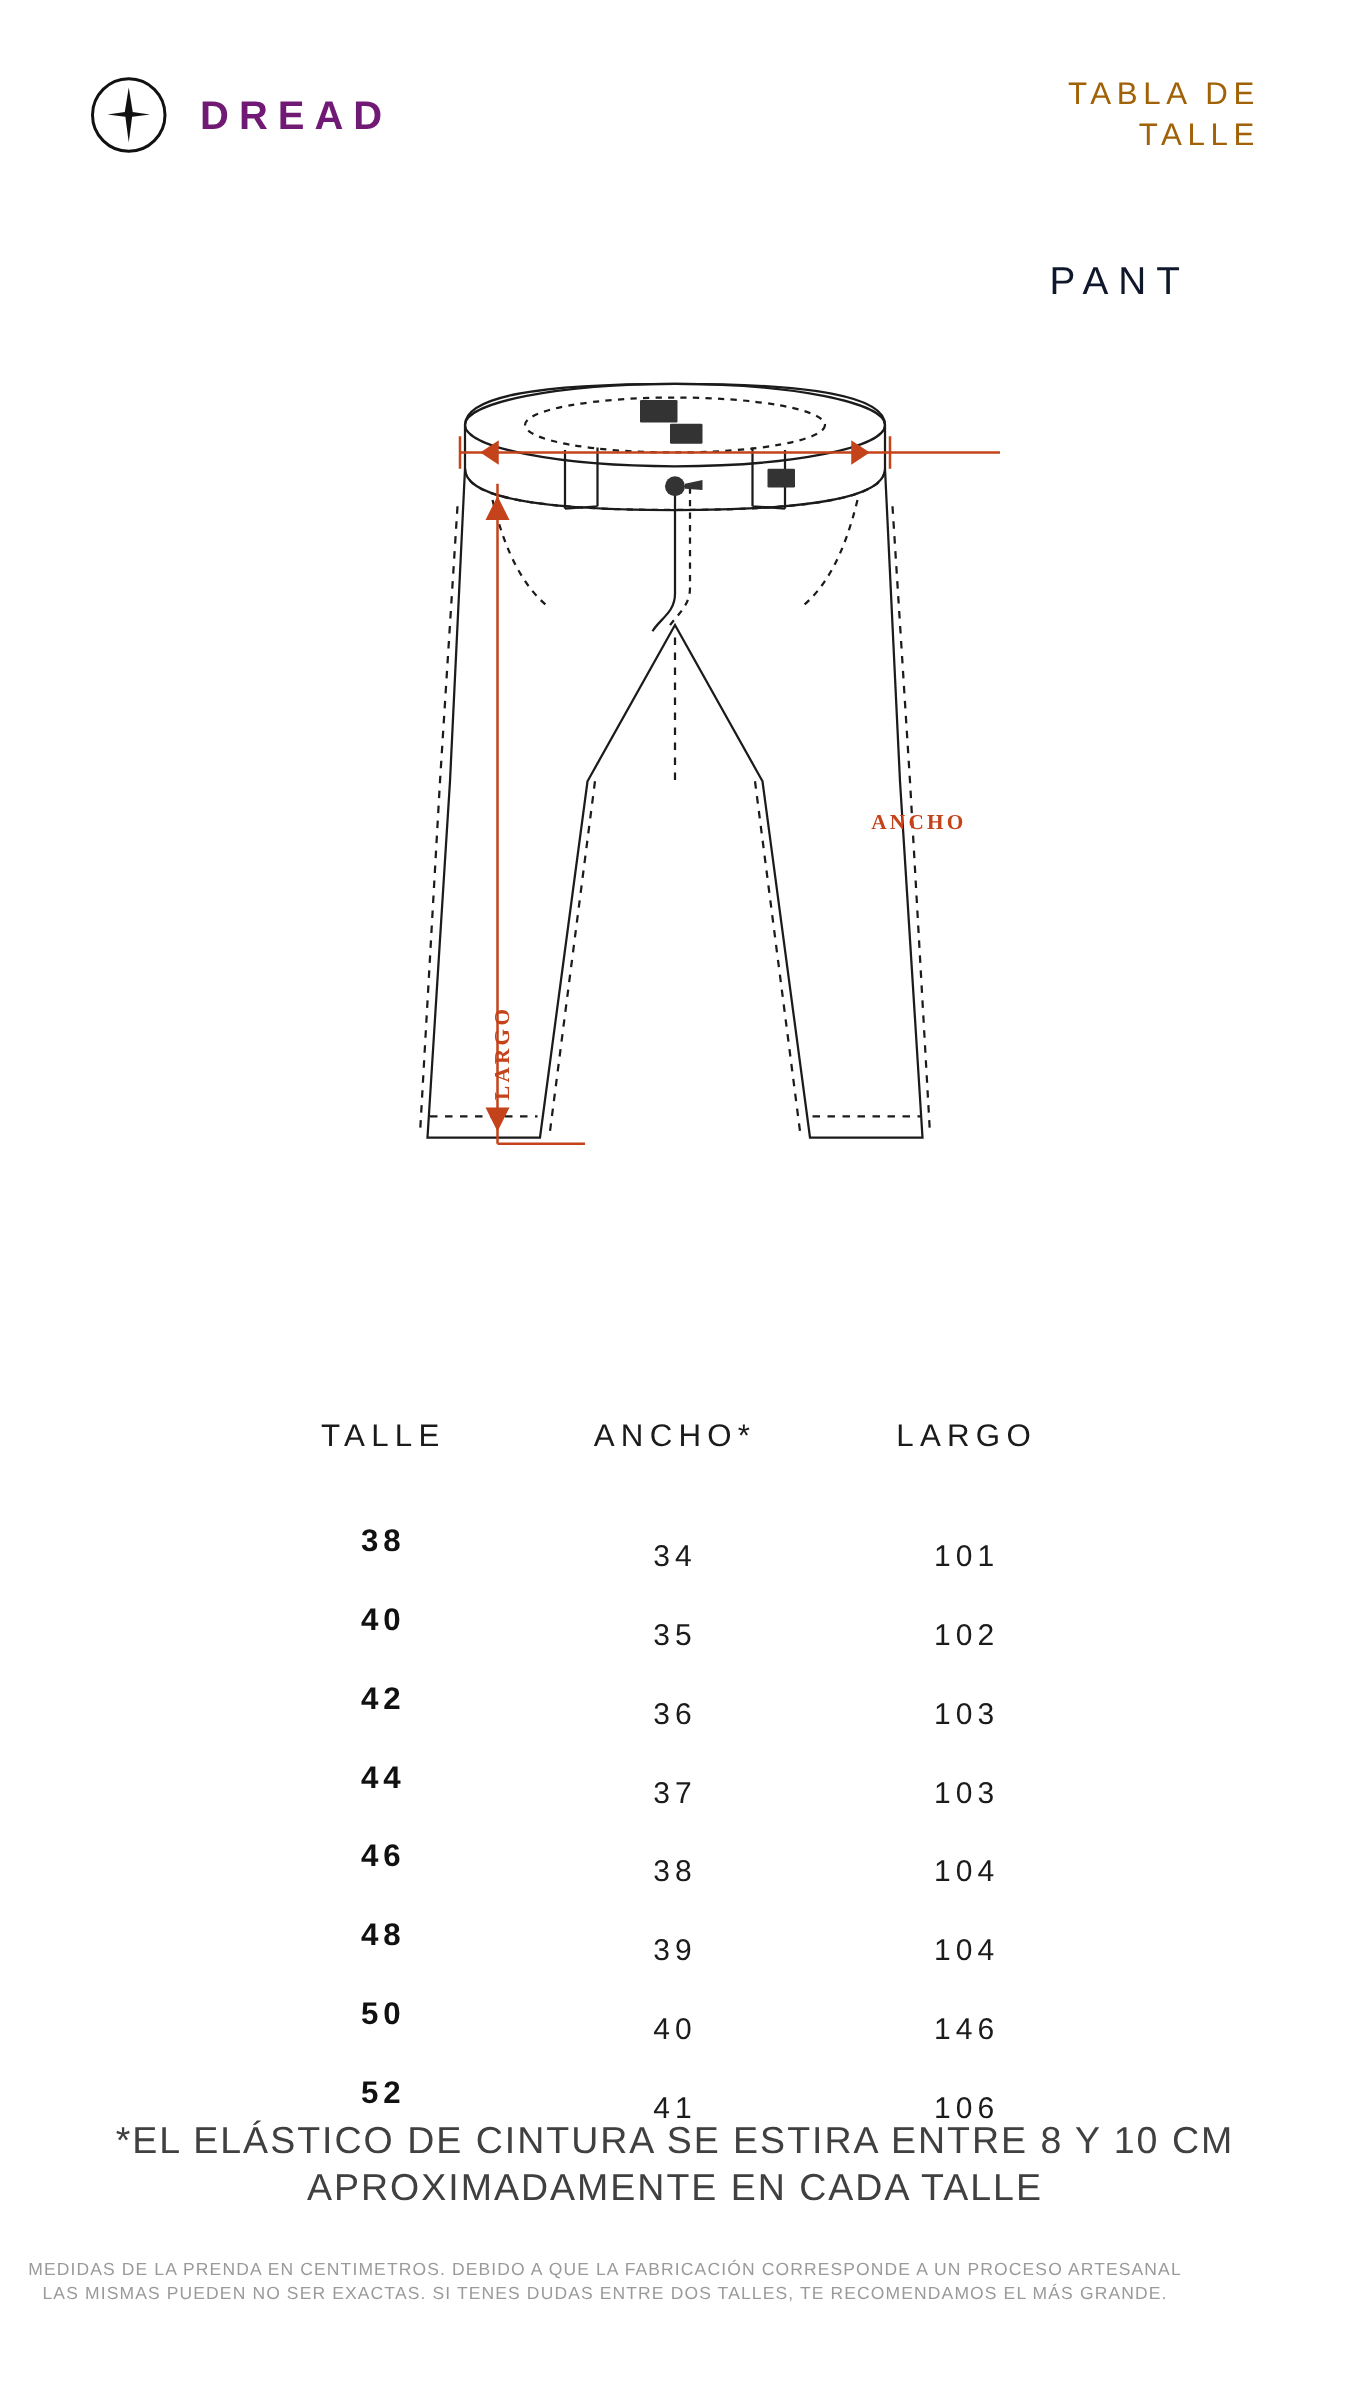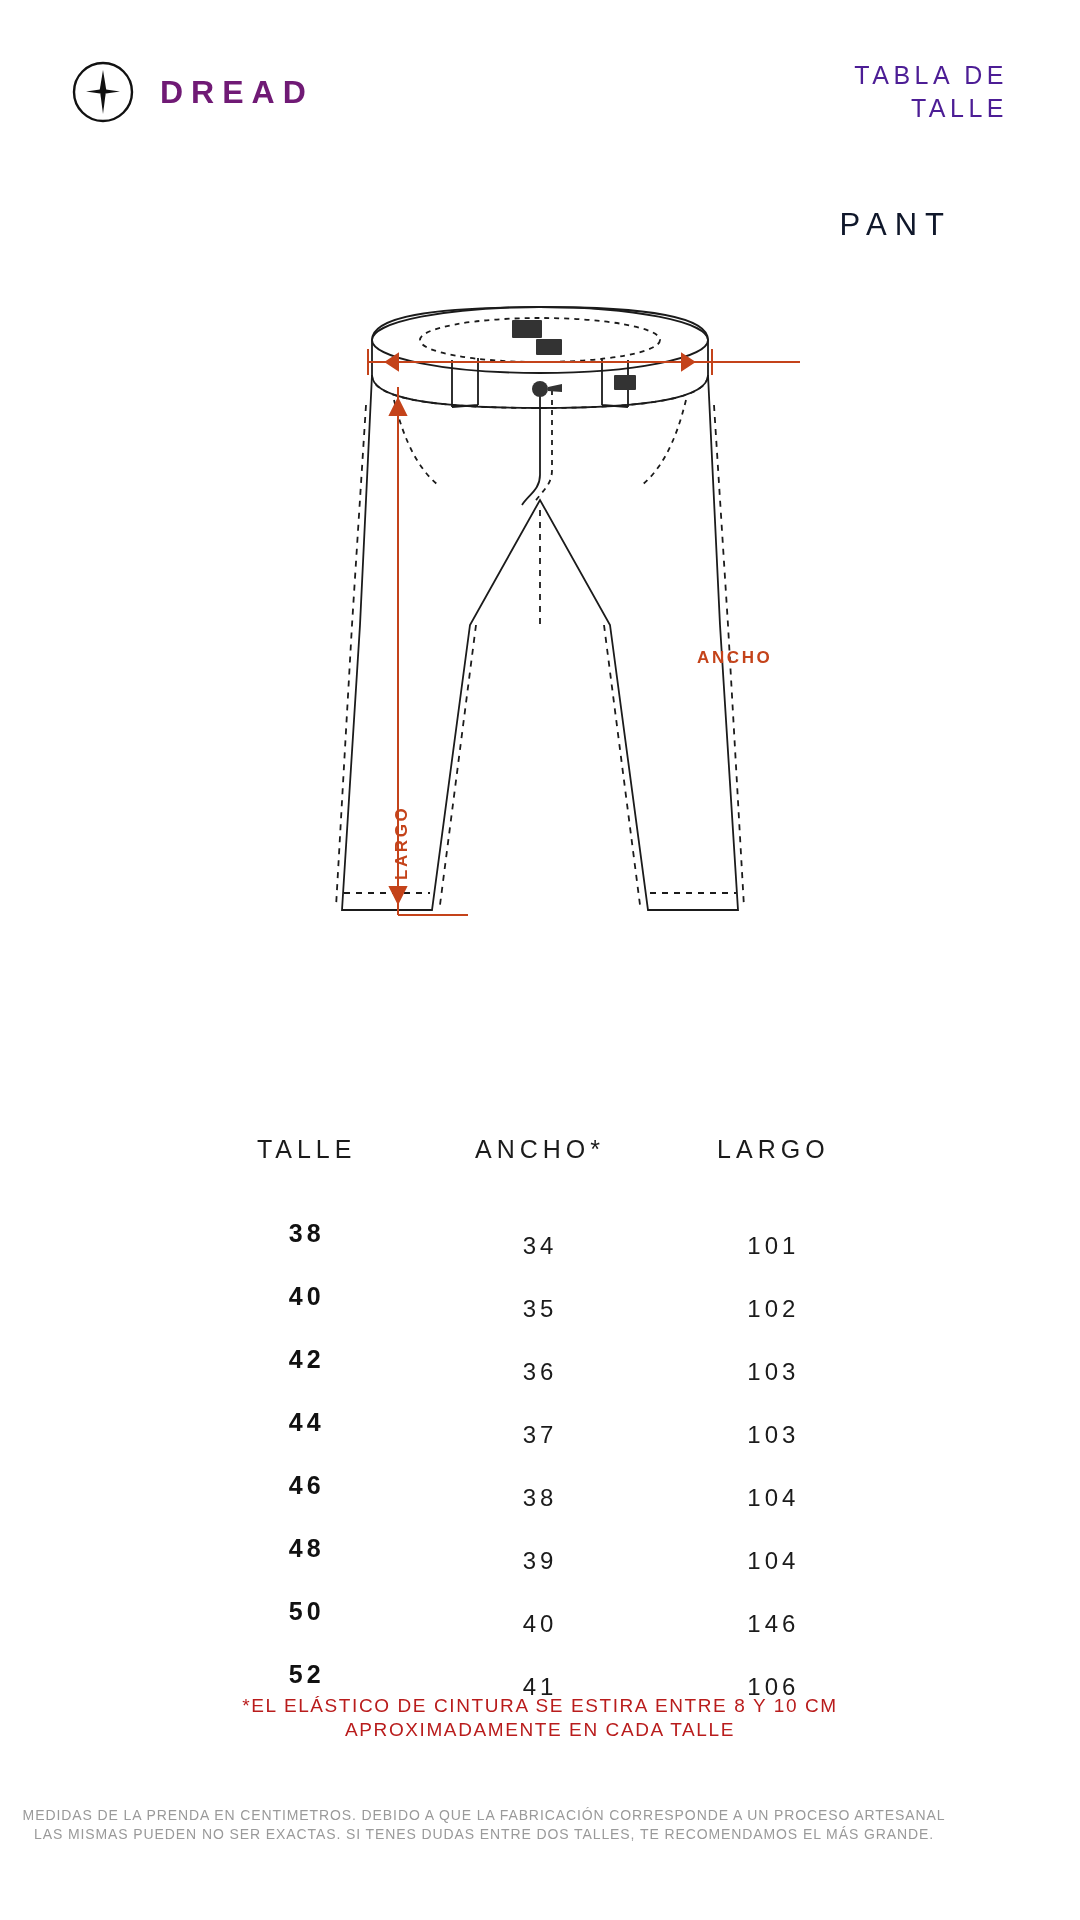--- a/index.html
+++ b/index.html
@@ -44,21 +44,21 @@
     font-weight: bold;
     letter-spacing: 8px;
     color: #701a75;
     line-height: 1;
   }
   .doc-title {
     text-align: right;
     font-size: 25px;
     letter-spacing: 4.5px;
     line-height: 1.32;
-    color: #4c1d95;
+    color: #a16207;
   }
 
   
   .product-title {
     position: absolute;
     top: 205px;
     left: 0;
     width: 952px;
     text-align: right;
     font-size: 31px;
@@ -67,20 +67,21 @@
     color: #0f172a;
   }
 
   
   .illustration {
     position: absolute;
     top: 295px;
     left: 0;
     width: 868px;
     height: 640px;
+    font-family: Liberation Serif, serif;
   }
   .illustration svg { display: block; margin: 0 auto; }
 
   .meas-label {
     position: absolute;
     color: #c4431a;
     font-size: 17px;
     font-weight: bold;
     letter-spacing: 2.6px;
   }
@@ -126,24 +127,24 @@
     margin-top: 24px;
   }
 
   
   .note {
     position: absolute;
     top: 1694px;
     left: 0;
     width: 1080px;
     text-align: center;
-    font-size: 19px;
+    font-size: 30px;
     letter-spacing: 1.6px;
     line-height: 1.28;
-    color: #b91c1c;
+    color: #404040;
   }
   .fineprint {
     position: absolute;
     top: 1806px;
     left: 0;
     width: 968px;
     text-align: center;
     font-size: 14px;
     letter-spacing: 0.9px;
     line-height: 1.35;

